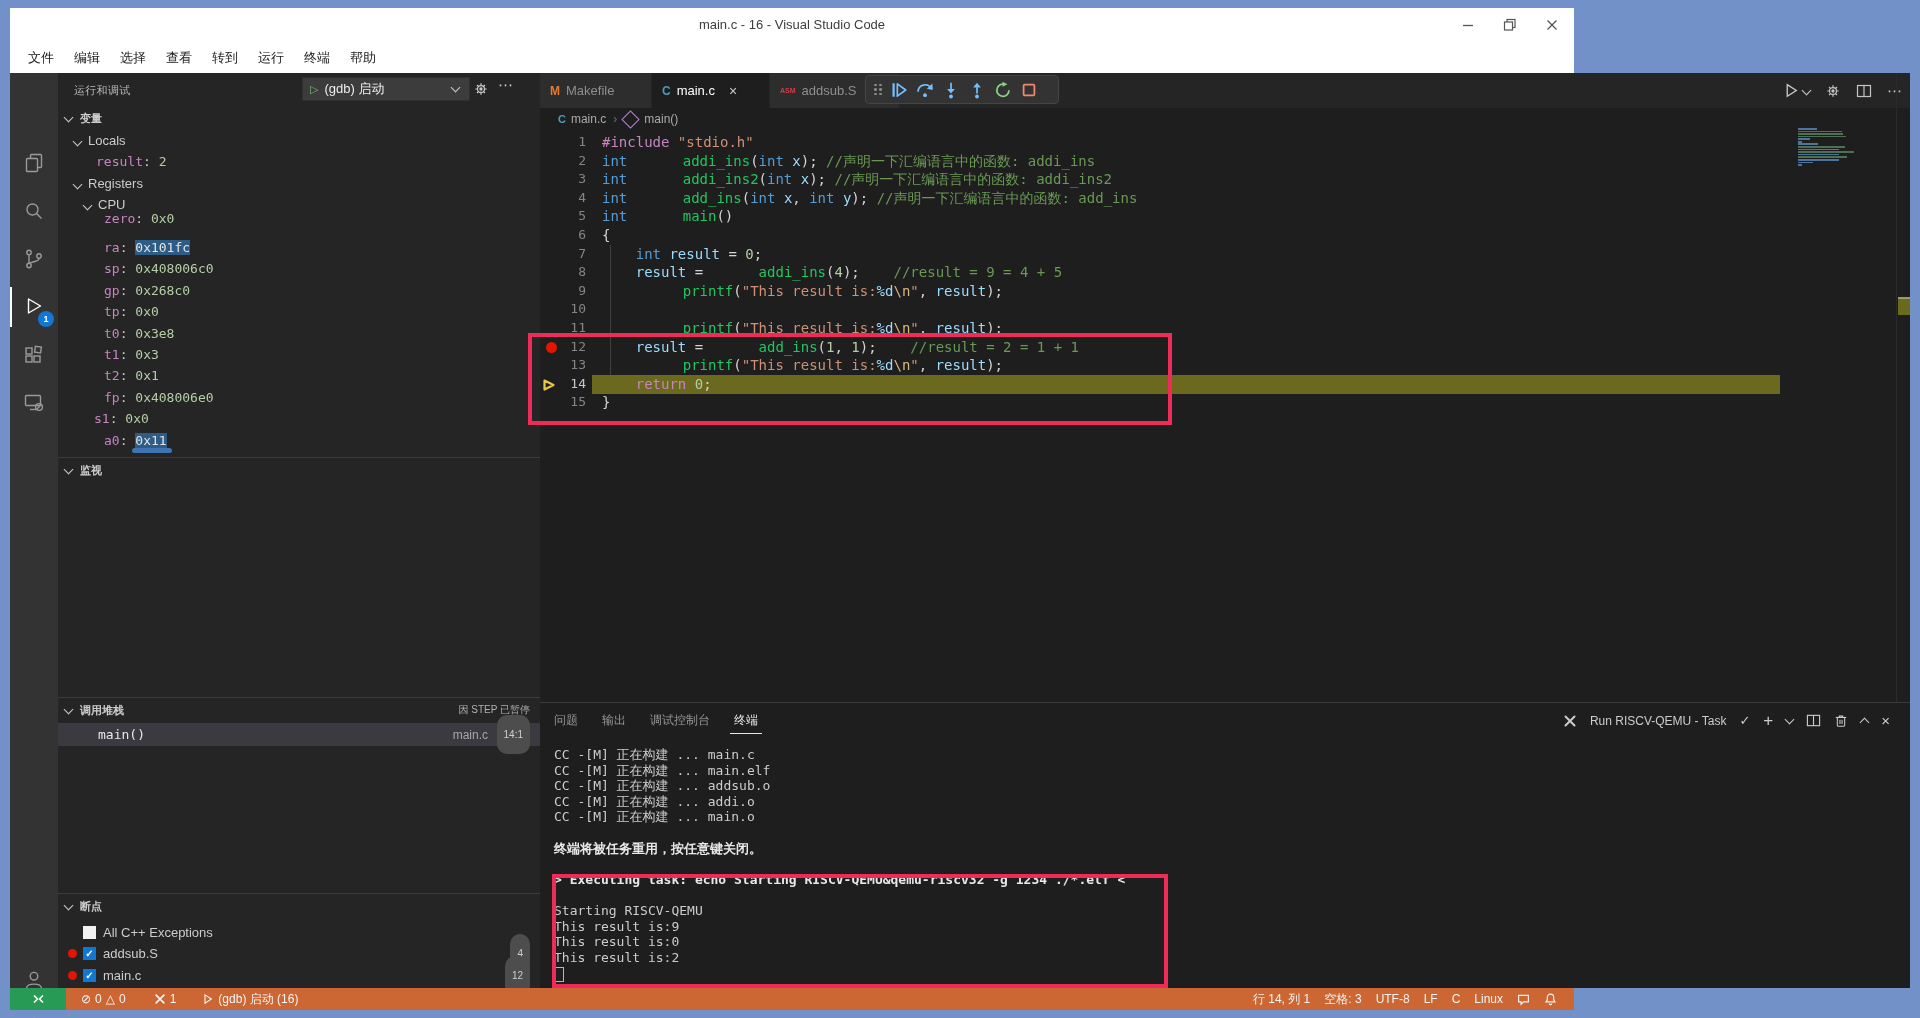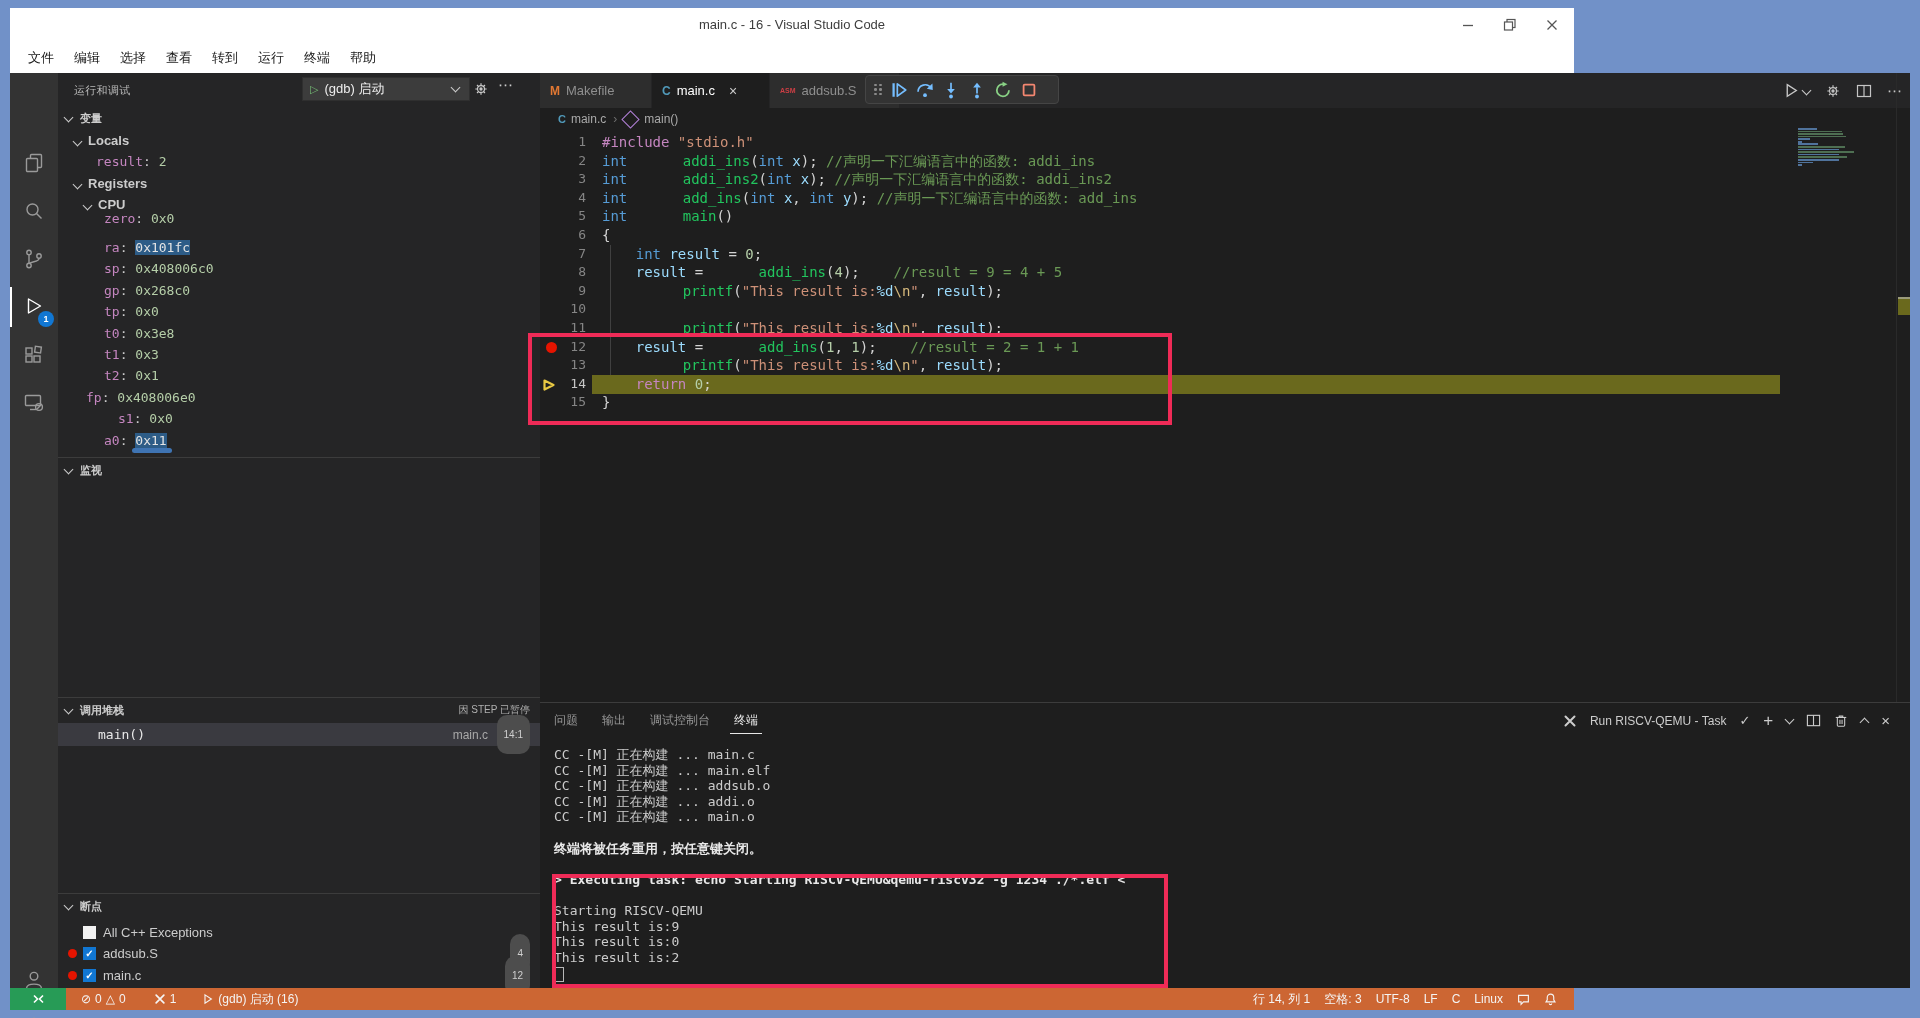--- a/index.html
+++ b/index.html
@@ -39,21 +39,21 @@
   .launch-select .chev{margin-right:10px;margin-top:-3px;}
   .sb-gear{position:absolute;left:412px;top:5px;width:22px;height:22px;display:flex;align-items:center;justify-content:center;cursor:pointer;}
   .sb-dots{position:absolute;left:440px;top:3px;font-size:15px;color:#cccccc;cursor:pointer;letter-spacing:1px;}
   .section-h{position:absolute;left:0;width:100%;height:22px;display:flex;align-items:center;
     font-size:11px;font-weight:bold;color:#cccccc;}
   .section-h .chev{margin:0 8px 2px 7px;}
   .divider{position:absolute;left:0;width:100%;height:1px;background:#3c3c3c;}
   .vrow{position:absolute;left:0;width:100%;height:21px;line-height:21px;white-space:nowrap;
     font-family:"DejaVu Sans Mono",monospace;font-size:13px;}
   .vrow .tchev{position:absolute;top:8px;}
-  .vrow .glabel{font-family:"Liberation Sans",sans-serif;font-weight:bold;color:#cccccc;font-size:13px;position:absolute;}
+  .vrow .glabel{font-family:"Liberation Sans",sans-serif;font-weight:normal;color:#cccccc;font-size:13px;position:absolute;}
   .vname{color:#c586c0;}
   .vsep{color:#cccccc;}
   .vval{color:#b5cea8;}
   .vval.sel{background:#2d5c87;color:#e4e4e4;}
   .a0bar{position:absolute;height:5px;width:40px;background:#3f74b3;border-radius:3px;}
   .cs-status{position:absolute;right:10px;font-size:10px;color:#b0b0b0;font-weight:normal;}
   .cs-row{position:absolute;left:0;width:100%;height:23px;background:#3a3a40;display:flex;align-items:center;cursor:pointer;}
   .cs-fn{font-family:"DejaVu Sans Mono",monospace;font-size:13px;color:#e8e8e8;margin-left:40px;}
   .cs-file{position:absolute;right:52px;font-size:12px;color:#a8a8a8;}
   .badge{background:#4d4d4d;color:#cfcfcf;font-size:10px;border-radius:10px;padding:14px 7px;}
@@ -263,22 +263,22 @@
             <span class="glabel" style="left: 40px;">CPU</span>
           </div>
           <div class="vrow" style="top: 135px;"><span class="vname" style="margin-left: 46px;">zero</span><span class="vsep">: </span><span class="vval">0x0</span></div>
           <div class="vrow" style="top: 164px;"><span class="vname" style="margin-left: 46px;">ra</span><span class="vsep">: </span><span class="vval sel">0x101fc</span></div>
           <div class="vrow" style="top: 185.4px;"><span class="vname" style="margin-left: 46px;">sp</span><span class="vsep">: </span><span class="vval">0x408006c0</span></div>
           <div class="vrow" style="top: 206.8px;"><span class="vname" style="margin-left: 46px;">gp</span><span class="vsep">: </span><span class="vval">0x268c0</span></div>
           <div class="vrow" style="top: 228.2px;"><span class="vname" style="margin-left: 46px;">tp</span><span class="vsep">: </span><span class="vval">0x0</span></div>
           <div class="vrow" style="top: 249.6px;"><span class="vname" style="margin-left: 46px;">t0</span><span class="vsep">: </span><span class="vval">0x3e8</span></div>
           <div class="vrow" style="top: 271px;"><span class="vname" style="margin-left: 46px;">t1</span><span class="vsep">: </span><span class="vval">0x3</span></div>
           <div class="vrow" style="top: 292.4px;"><span class="vname" style="margin-left: 46px;">t2</span><span class="vsep">: </span><span class="vval">0x1</span></div>
-          <div class="vrow" style="top: 313.8px;"><span class="vname" style="margin-left: 28px;">fp</span><span class="vsep">: </span><span class="vval">0x408006e0</span></div>
-          <div class="vrow" style="top: 335.2px;"><span class="vname" style="margin-left: 60px;">s1</span><span class="vsep">: </span><span class="vval">0x0</span></div>
+          <div class="vrow" style="top: 313.8px;"><span class="vname" style="margin-left: 46px;">fp</span><span class="vsep">: </span><span class="vval">0x408006e0</span></div>
+          <div class="vrow" style="top: 335.2px;"><span class="vname" style="margin-left: 36px;">s1</span><span class="vsep">: </span><span class="vval">0x0</span></div>
           <div class="vrow" style="top: 356.6px;"><span class="vname" style="margin-left: 46px;">a0</span><span class="vsep">: </span><span class="vval sel">0x11</span><span class="a0bar" style="left: 74px; top: 18px;"></span></div>
         </div>
 
       <div class="divider" style="top:384px;"></div>
       <div class="section-h" style="top:386px;">
         <span class="chev"></span>
         <span>监视</span>
       </div>
 
       <div class="divider" style="top:624px;"></div>

